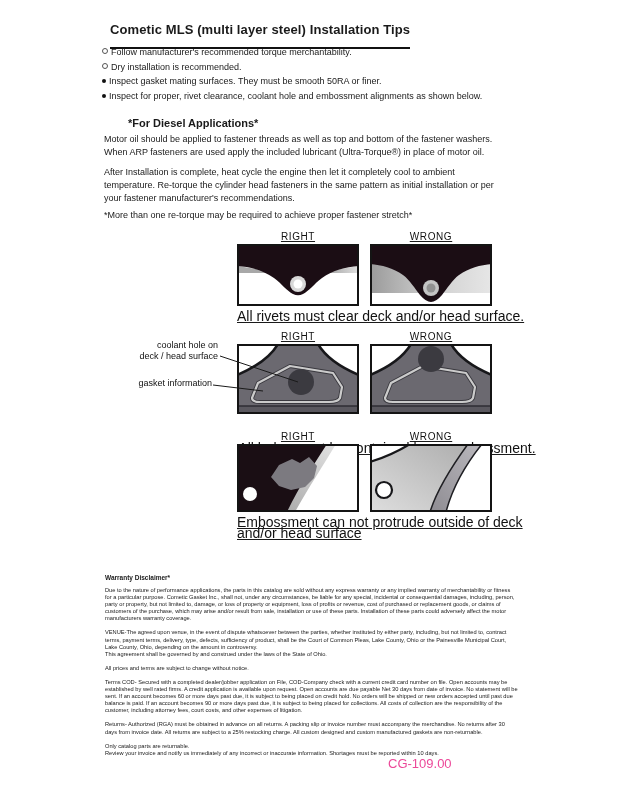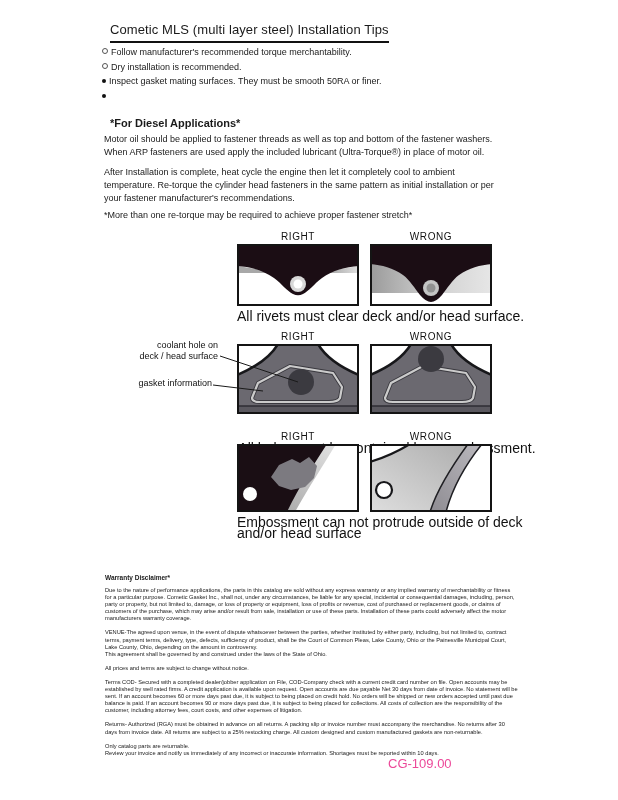--- a/index.html
+++ b/index.html
@@ -3,38 +3,38 @@
 <meta charset="utf-8">
 <style>
   html,body{margin:0;padding:0;}
   body{
     width:618px;height:800px;position:relative;background:#ffffff;
     font-family:"Liberation Sans","DejaVu Sans",sans-serif;color:#1a1a1a;
     overflow:hidden;
   }
   .abs{position:absolute;}
   
-  #title{left:110px;top:22px;font-size:13px;font-weight:normal;
-    border-bottom:2px solid #111;padding-bottom:4px;letter-spacing:.1px;}
+  #title{left:110px;top:22px;font-size:13px;font-weight:bold;
+    border-bottom:2px solid #111;padding-bottom:10px;letter-spacing:.1px;}
   
   #tips{left:102px;top:45px;width:430px;font-size:9px;line-height:14.5px;}
   .tip-line{white-space:nowrap;}
   .tip-sub{}
   .bullet-o{display:inline-block;width:4px;height:4px;border:1px solid #555;
     border-radius:50%;margin-right:3px;vertical-align:1px;}
   .bullet-f{display:inline-block;width:4px;height:4px;background:#111;
     border-radius:50%;margin-right:3px;vertical-align:1px;}
   
-  #diesel-heading{left:110px;top:117px;font-size:11px;font-weight:bold;text-align:center;}
+  #diesel-heading{left:128px;top:117px;font-size:11px;font-weight:bold;text-align:center;}
   .para{left:104px;width:400px;font-size:9px;line-height:13px;}
   #diesel-p1{top:133px;}
   #diesel-p2{top:166px;}
   #diesel-p3{top:209px;}
   
-  .fig{left:237px;width:300px;}
+  .fig{left:237px;width:300px;text-decoration:underline;}
   #fig1{top:230px;} #fig2{top:330px;} #fig3{top:430px;}
   .fig-row{display:flex;gap:11px;}
   .fig-col{width:122px;}
   .fig-label{font-size:10px;letter-spacing:.6px;text-align:center;
     height:14px;line-height:14px;color:#111;}
   .figbox{display:block;}
   .fig-caption{font-size:14px;line-height:11px;margin-top:5px;color:#111;}
   .cap-center{text-align:center;margin-top:29px;}
   
   .ann{position:absolute;font-size:9px;line-height:11px;text-align:right;color:#111;}
@@ -50,21 +50,21 @@
 </style>
 </head>
 <body>
 
 <div class="abs" id="title">Cometic MLS (multi layer steel) Installation Tips</div>
 
 <div class="abs" id="tips">
   <div class="tip-line"><span class="bullet-o"></span><span>Follow manufacturer's recommended torque merchantability.</span></div>
   <div class="tip-line"><span class="bullet-o"></span><span>Dry installation is recommended.</span></div>
   <div class="tip-line tip-sub"><span class="bullet-f"></span><span>Inspect gasket mating surfaces.  They must be smooth 50RA or finer.</span></div>
-  <div class="tip-line tip-sub"><span class="bullet-f"></span></div>
+  <div class="tip-line tip-sub"><span class="bullet-f"></span><span>Inspect for proper, rivet clearance, coolant hole and embossment alignments as shown below.</span></div>
 </div>
 
 <div class="abs" id="diesel-heading">*For Diesel Applications*</div>
 <div class="abs para" id="diesel-p1">Motor oil should be applied to fastener threads as well as top and bottom of the fastener washers. When ARP fasteners are used apply the included lubricant (Ultra-Torque®) in place of motor oil.</div>
 <div class="abs para" id="diesel-p2">After Installation is complete, heat cycle the engine then let it completely cool to ambient temperature. Re-torque the cylinder head fasteners in the same pattern as initial installation or per your fastener manufacturer's recommendations.</div>
 <div class="abs para" id="diesel-p3">*More than one re-torque may be required to achieve proper fastener stretch*</div>
 
 <div class="abs fig" id="fig1">
   <div class="fig-row">
     <div class="fig-col">

